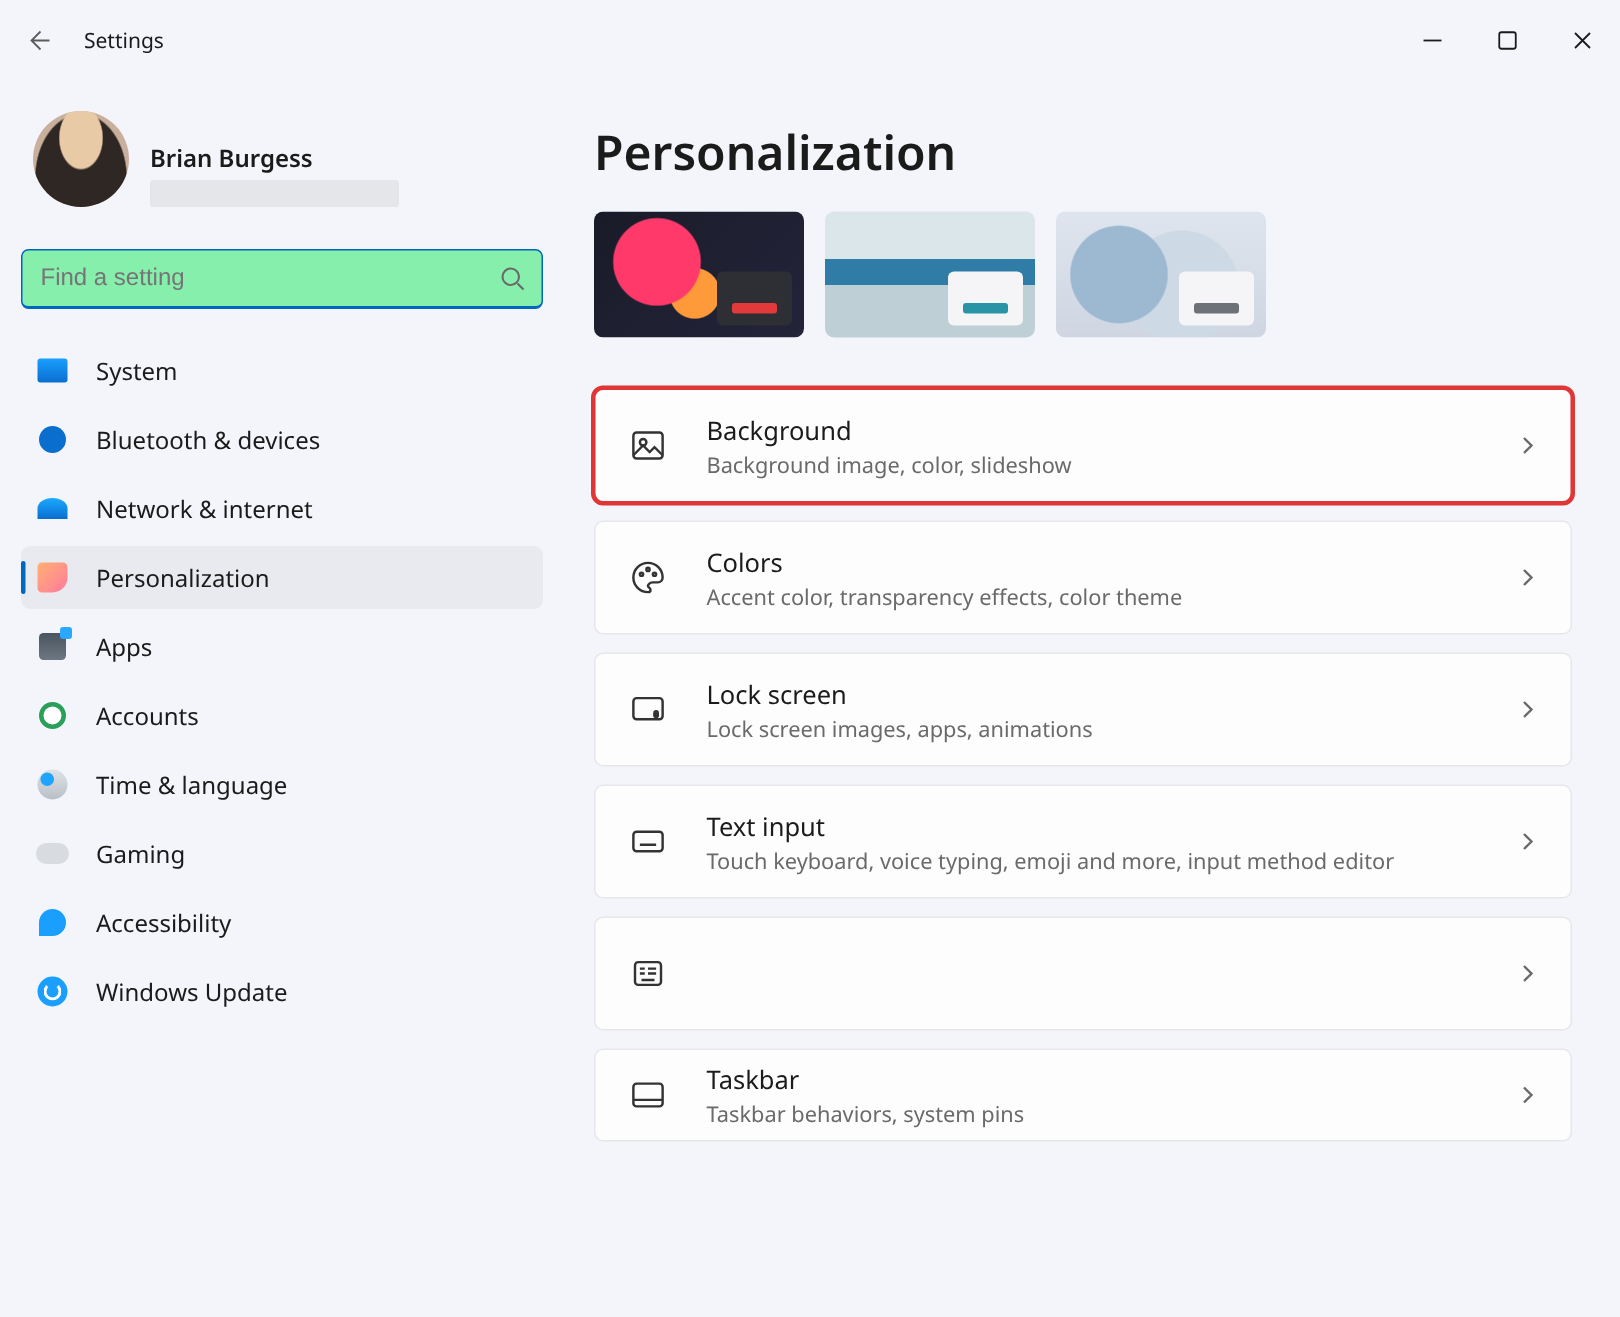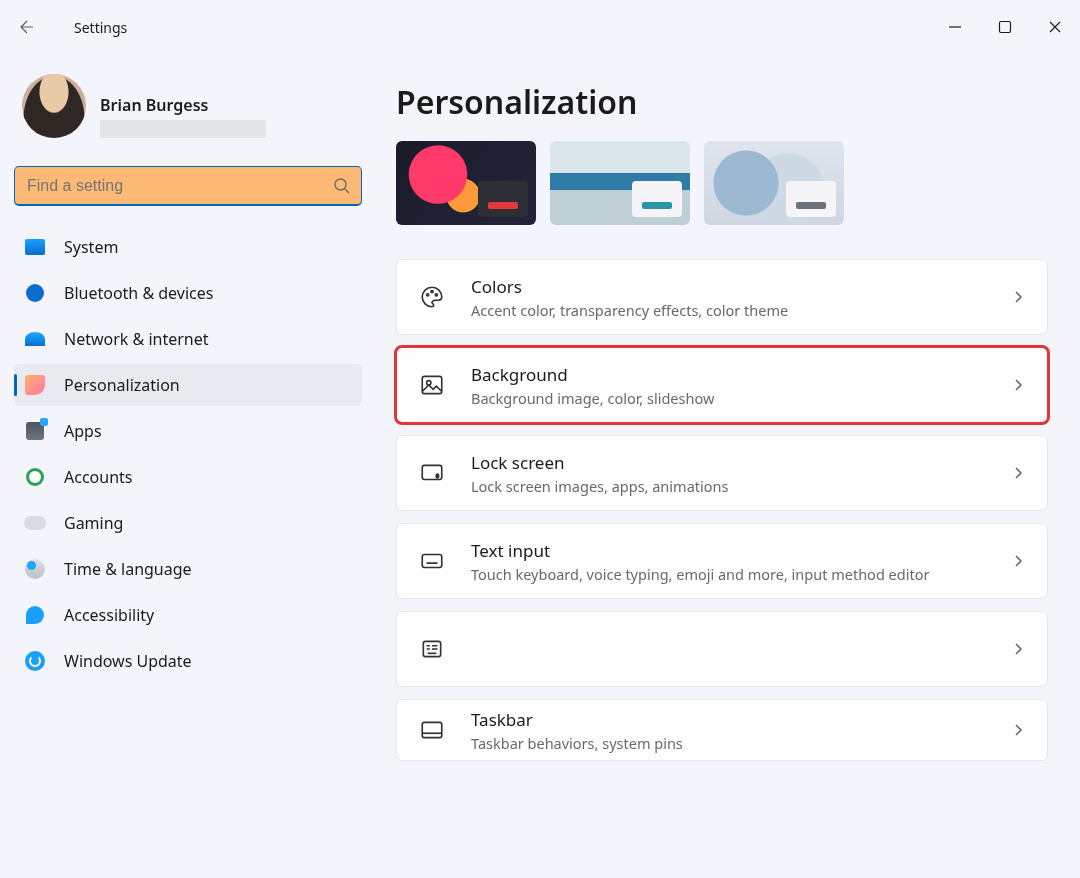--- a/index.html
+++ b/index.html
@@ -9,21 +9,20 @@
     background: #f3f5fb;
     color: #1b1b1b;
     overflow: hidden;
   }
 
   
   .titlebar {
     height: 54px;
     display: flex; align-items: center;
     padding: 0 0 0 6px;
-    gap: 18px;
   }
   .titlebar .back {
     width: 40px; height: 40px; display:flex;align-items:center;justify-content:center;
     color:#5c5c5c;
   }
   .titlebar .title { font-size: 14px; margin-left: 10px; color:#1b1b1b; }
   .win-controls { margin-left:auto; display:flex; }
   .win-controls .ctl { width: 50px; height:40px; display:flex;align-items:center;justify-content:center; color:#1b1b1b; }
   .win-controls .ctl svg { width:14px; height:14px; }
 
@@ -45,21 +44,21 @@
     content:""; position:absolute; inset:0;
     background: radial-gradient(ellipse at 50% 28%, #e8caa7 0 14px, transparent 15px),
                 radial-gradient(ellipse at 50% 70%, #2f2723 0 30px, transparent 31px);
   }
   .profile .name { font-weight:600; font-size:16px; }
   .profile .sub { width:166px; height:18px; background:#e5e6ea; border-radius:2px; margin-top:4px; }
 
   .search {
     display:flex; align-items:center;
     height:40px; border:1px solid #0067c0; border-bottom:2px solid #0067c0;
-    border-radius:5px; background:#fdba74; padding:0 10px; margin: 8px 0 20px 0;
+    border-radius:5px; background:#86efac; padding:0 10px; margin: 8px 0 20px 0;
   }
   .search input {
     flex:1; border:none; outline:none; font-size:16px; background:transparent;
   }
   .search .mag { color:#6a6a6a; }
 
   .navlist { display:flex; flex-direction:column; gap:4px; }
   .navitem {
     display:flex; align-items:center; gap:18px;
     height:42px; padding:0 10px 0 10px; border-radius:6px;
@@ -215,29 +214,29 @@
           <span>Apps</span>
         </div>
       <div class="navitem">
           <span class="icon">
             <span class="blk acct"></span>
           </span>
           <span>Accounts</span>
         </div>
       <div class="navitem">
           <span class="icon">
+            <span class="blk time"></span>
+          </span>
+          <span>Time &amp; language</span>
+        </div>
+      <div class="navitem">
+          <span class="icon">
             <span class="blk game"></span>
           </span>
           <span>Gaming</span>
-        </div>
-      <div class="navitem">
-          <span class="icon">
-            <span class="blk time"></span>
-          </span>
-          <span>Time &amp; language</span>
         </div>
       <div class="navitem">
           <span class="icon">
             <span class="blk acc"></span>
           </span>
           <span>Accessibility</span>
         </div>
       <div class="navitem">
           <span class="icon">
             <span class="blk upd"></span>
@@ -256,20 +255,39 @@
         </div>
       <div class="theme t2">
           <div class="chip"></div>
         </div>
       <div class="theme t3">
           <div class="chip"></div>
         </div>
     </div>
 
     <div class="cardlist">
+
+      <div class="card highlight">
+        <span class="cicon">
+          <svg width="26" height="26" viewBox="0 0 24 24" fill="none" stroke="#333" stroke-width="1.5">
+              <rect x="3" y="4" width="18" height="16" rx="2"></rect>
+              <circle cx="9" cy="10" r="2"></circle>
+              <path d="M3 18l6-6 4 4 3-3 5 5"></path>
+            </svg>
+        </span>
+        <div class="ctext">
+          <div class="ctitle">Background</div>
+          <div class="csub">Background image, color, slideshow</div>
+        </div>
+        <span class="chev">
+            <svg width="14" height="14" viewBox="0 0 14 14" fill="none" stroke="#6a6a6a" stroke-width="1.6">
+              <path d="M5 2l5 5-5 5"></path>
+            </svg>
+          </span>
+      </div>
 
       <div class="card">
         <span class="cicon">
           <svg width="26" height="26" viewBox="0 0 24 24" fill="none" stroke="#333" stroke-width="1.5">
               <path d="M12 3a9 9 0 1 0 0 18c2 0 2-2 .5-3S13 15 15 15h3a3 3 0 0 0 3-3 9 9 0 0 0-9-9z"></path>
               <circle cx="8" cy="10" r="1"></circle>
               <circle cx="12" cy="7" r="1"></circle>
               <circle cx="16" cy="10" r="1"></circle>
             </svg>
         </span>
@@ -277,39 +295,20 @@
           <div class="ctitle">Colors</div>
           <div class="csub">Accent color, transparency effects, color theme</div>
         </div>
         <span class="chev">
             <svg width="14" height="14" viewBox="0 0 14 14" fill="none" stroke="#6a6a6a" stroke-width="1.6">
               <path d="M5 2l5 5-5 5"></path>
             </svg>
           </span>
       </div>
 
-      <div class="card highlight">
-        <span class="cicon">
-          <svg width="26" height="26" viewBox="0 0 24 24" fill="none" stroke="#333" stroke-width="1.5">
-              <rect x="3" y="4" width="18" height="16" rx="2"></rect>
-              <circle cx="9" cy="10" r="2"></circle>
-              <path d="M3 18l6-6 4 4 3-3 5 5"></path>
-            </svg>
-        </span>
-        <div class="ctext">
-          <div class="ctitle">Background</div>
-          <div class="csub">Background image, color, slideshow</div>
-        </div>
-        <span class="chev">
-            <svg width="14" height="14" viewBox="0 0 14 14" fill="none" stroke="#6a6a6a" stroke-width="1.6">
-              <path d="M5 2l5 5-5 5"></path>
-            </svg>
-          </span>
-      </div>
-
 
       <div class="card">
         <span class="cicon">
           <svg width="26" height="26" viewBox="0 0 24 24" fill="none" stroke="#333" stroke-width="1.5">
               <rect x="3" y="5" width="18" height="13" rx="2"></rect>
               <circle cx="17" cy="15.5" r="1.1" fill="#333"></circle>
               <path d="M16 15v-1a1 1 0 0 1 2 0v1"></path>
             </svg>
         </span>
         <div class="ctext">

